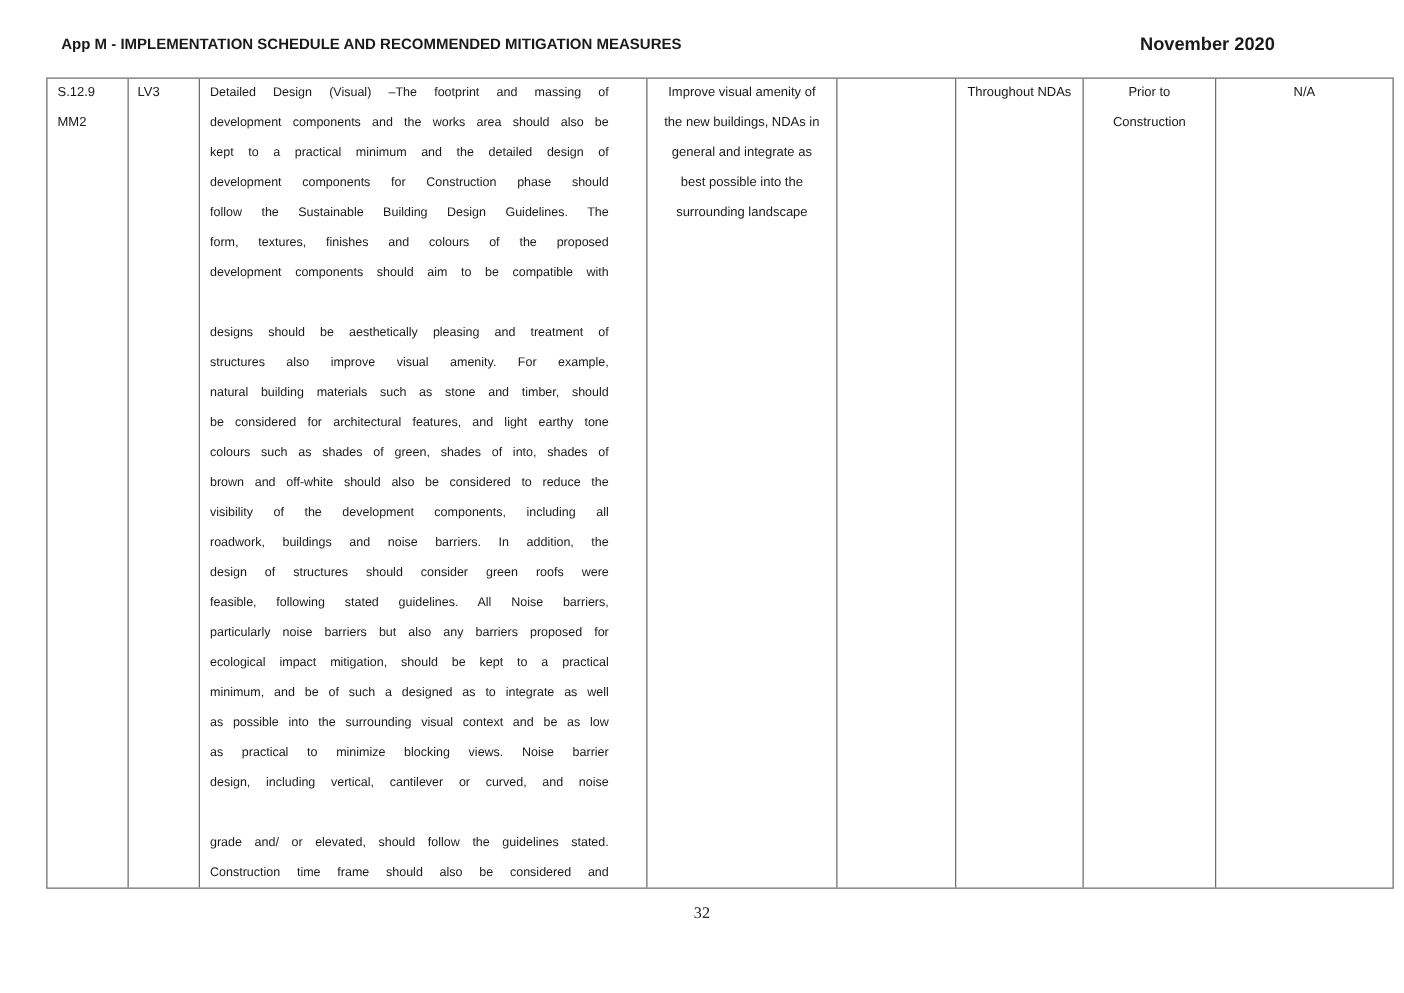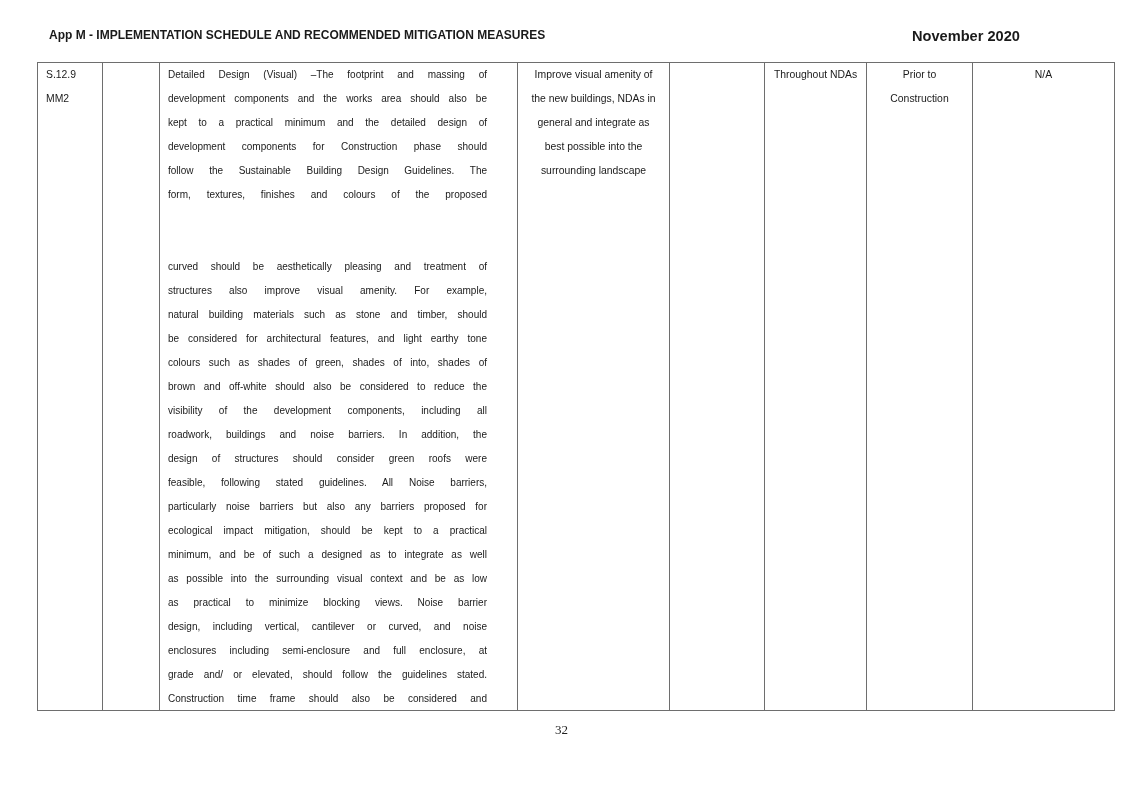--- a/index.html
+++ b/index.html
@@ -100,45 +100,48 @@
   <div class="col-line" style="left:631px"></div>
   <div class="col-line" style="left:726px"></div>
   <div class="col-line" style="left:828px"></div>
   <div class="col-line" style="left:934px"></div>
 
   <div class="cell small" style="left:8px; width:56px;">
     <div class="line" style="top:0px">S.12.9</div>
     <div class="line" style="top:24px">MM2</div>
   </div>
 
+  <div class="cell small" style="left:72px; width:48px;">
+    <div class="line" style="top:0px">LV3</div>
+  </div>
 
   <div class="cell body-text" style="left:130px; width:319px;">
     <div class="line justify" style="top:0px">Detailed Design (Visual) –The footprint and massing of</div>
     <div class="line justify" style="top:24px">development components and the works area should also be</div>
     <div class="line justify" style="top:48px">kept to a practical minimum and the detailed design of</div>
     <div class="line justify" style="top:72px">development components for Construction phase should</div>
     <div class="line justify" style="top:96px">follow the Sustainable Building Design Guidelines.   The</div>
     <div class="line justify" style="top:120px">form, textures, finishes and colours of the proposed</div>
-    <div class="line justify" style="top:192px">curved should be aesthetically pleasing and treatment of</div>
+    <div class="line justify" style="top:144px">development components should aim to be compatible with</div>
+    <div class="line justify" style="top:192px">designs should be aesthetically pleasing and treatment of</div>
     <div class="line justify" style="top:216px">structures also improve visual amenity.   For example,</div>
     <div class="line justify" style="top:240px">natural building materials such as stone and timber, should</div>
     <div class="line justify" style="top:264px">be considered for architectural features, and light earthy tone</div>
     <div class="line justify" style="top:288px">colours such as shades of green, shades of into, shades of</div>
     <div class="line justify" style="top:312px">brown and off-white should also be considered to reduce the</div>
     <div class="line justify" style="top:336px">visibility of the development components, including all</div>
     <div class="line justify" style="top:360px">roadwork, buildings and noise barriers.   In addition, the</div>
     <div class="line justify" style="top:384px">design of structures should consider green roofs were</div>
     <div class="line justify" style="top:408px">feasible, following stated guidelines.    All Noise barriers,</div>
     <div class="line justify" style="top:432px">particularly noise barriers but also any barriers proposed for</div>
     <div class="line justify" style="top:456px">ecological impact mitigation,   should be kept to a practical</div>
     <div class="line justify" style="top:480px">minimum,   and be of such a designed as to integrate as well</div>
     <div class="line justify" style="top:504px">as possible into the surrounding visual context and be as low</div>
     <div class="line justify" style="top:528px">as practical to minimize blocking views.   Noise barrier</div>
     <div class="line justify" style="top:552px">design, including vertical, cantilever or curved, and noise</div>
-    <div class="line justify" style="top:576px">enclosures including semi-enclosure and full enclosure, at</div>
     <div class="line justify" style="top:600px">grade and/ or elevated, should follow the guidelines stated.</div>
     <div class="line justify" style="top:624px">Construction time frame should also be considered and</div>
   </div>
 
   <div class="cell small center" style="left:480px; width:151px;">
     <div class="line" style="top:0px">Improve visual amenity of</div>
     <div class="line" style="top:24px">the new buildings, NDAs in</div>
     <div class="line" style="top:48px">general and integrate as</div>
     <div class="line" style="top:72px">best possible into the</div>
     <div class="line" style="top:96px">surrounding landscape</div>

